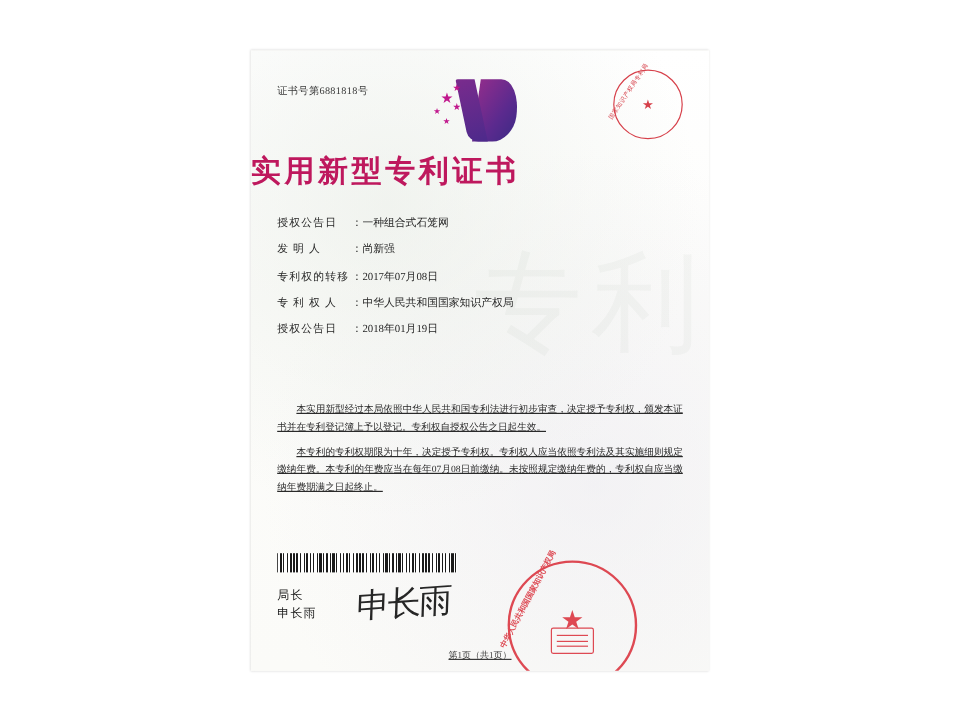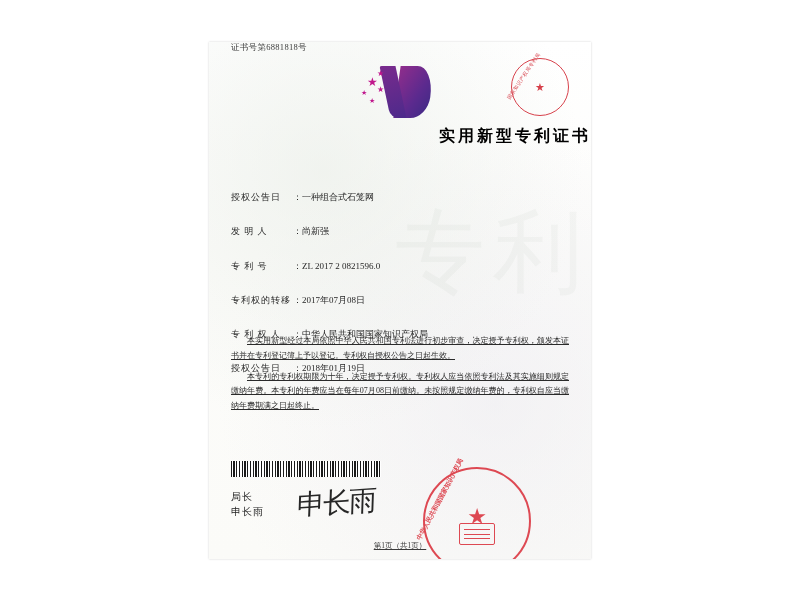--- a/index.html
+++ b/index.html
@@ -44,21 +44,21 @@
     font-size: 90px;
     color: rgba(120,130,120,0.05);
     letter-spacing: 8px;
     pointer-events: none;
     user-select: none;
   }
 
   .cert-number {
     position: absolute;
     left: 22px;
-    top: 0;
+    top: 28px;
     font-size: 8.5px;
     color: #3a3a3a;
     letter-spacing: 0.3px;
     white-space: nowrap;
     text-align: right;
   }
 
   
   .emblem {
     position: absolute;
@@ -97,25 +97,25 @@
   .emblem .s1 { left: 10px; top: 12px; font-size: 12px; }
   .emblem .s2 { left: 20px; top: 6px; font-size: 8px; }
   .emblem .s3 { left: 20px; top: 22px; font-size: 8px; }
   .emblem .s4 { left: 4px; top: 26px; font-size: 7px; }
   .emblem .s5 { left: 12px; top: 34px; font-size: 7px; }
 
   .cert-title {
     position: absolute;
     left: 0; right: 0;
     top: 84px;
-    text-align: right;
-    font-size: 16px;
+    text-align: left;
+    font-size: 25px;
     font-weight: bold;
     letter-spacing: 3px;
-    color: #000000;
+    color: #be185d;
     font-family: "DejaVu Serif", serif;
   }
 
   .fields {
     position: absolute;
     left: 22px;
     top: 138px;
     width: 340px;
   }
   .field-row {
@@ -125,21 +125,20 @@
     white-space: nowrap;
     line-height: 1.2;
   }
   .field-label {
     display: inline-block;
     width: 62px;
     letter-spacing: 1px;
   }
   .field-value {
     display: inline-block;
-    margin-top: 12px;
   }
 
   .body-text {
     position: absolute;
     left: 22px;
     top: 292px;
     width: 338px;
     font-size: 8px;
     line-height: 1.85;
     color: #2a2a2a;
@@ -301,23 +300,20 @@
     <div class="cert-title">实用新型专利证书</div>
 
     <div class="fields">
       <div class="field-row">
         <span class="field-label">授权公告日</span><span class="field-value">：一种组合式石笼网</span>
       </div>
       <div class="field-row">
         <span class="field-label">发 明 人</span><span class="field-value">：尚新强</span>
       </div>
       <div class="field-row">
-        <span class="field-label">专 利 号</span><span class="field-value">：ZL 2017 2 0821596.0</span>
-      </div>
-      <div class="field-row">
         <span class="field-label">专利权的转移</span><span class="field-value">：2017年07月08日</span>
       </div>
       <div class="field-row">
         <span class="field-label">专 利 权 人</span><span class="field-value">：中华人民共和国国家知识产权局</span>
       </div>
       <div class="field-row">
         <span class="field-label">授权公告日</span><span class="field-value">：2018年01月19日</span>
       </div>
     </div>
 

